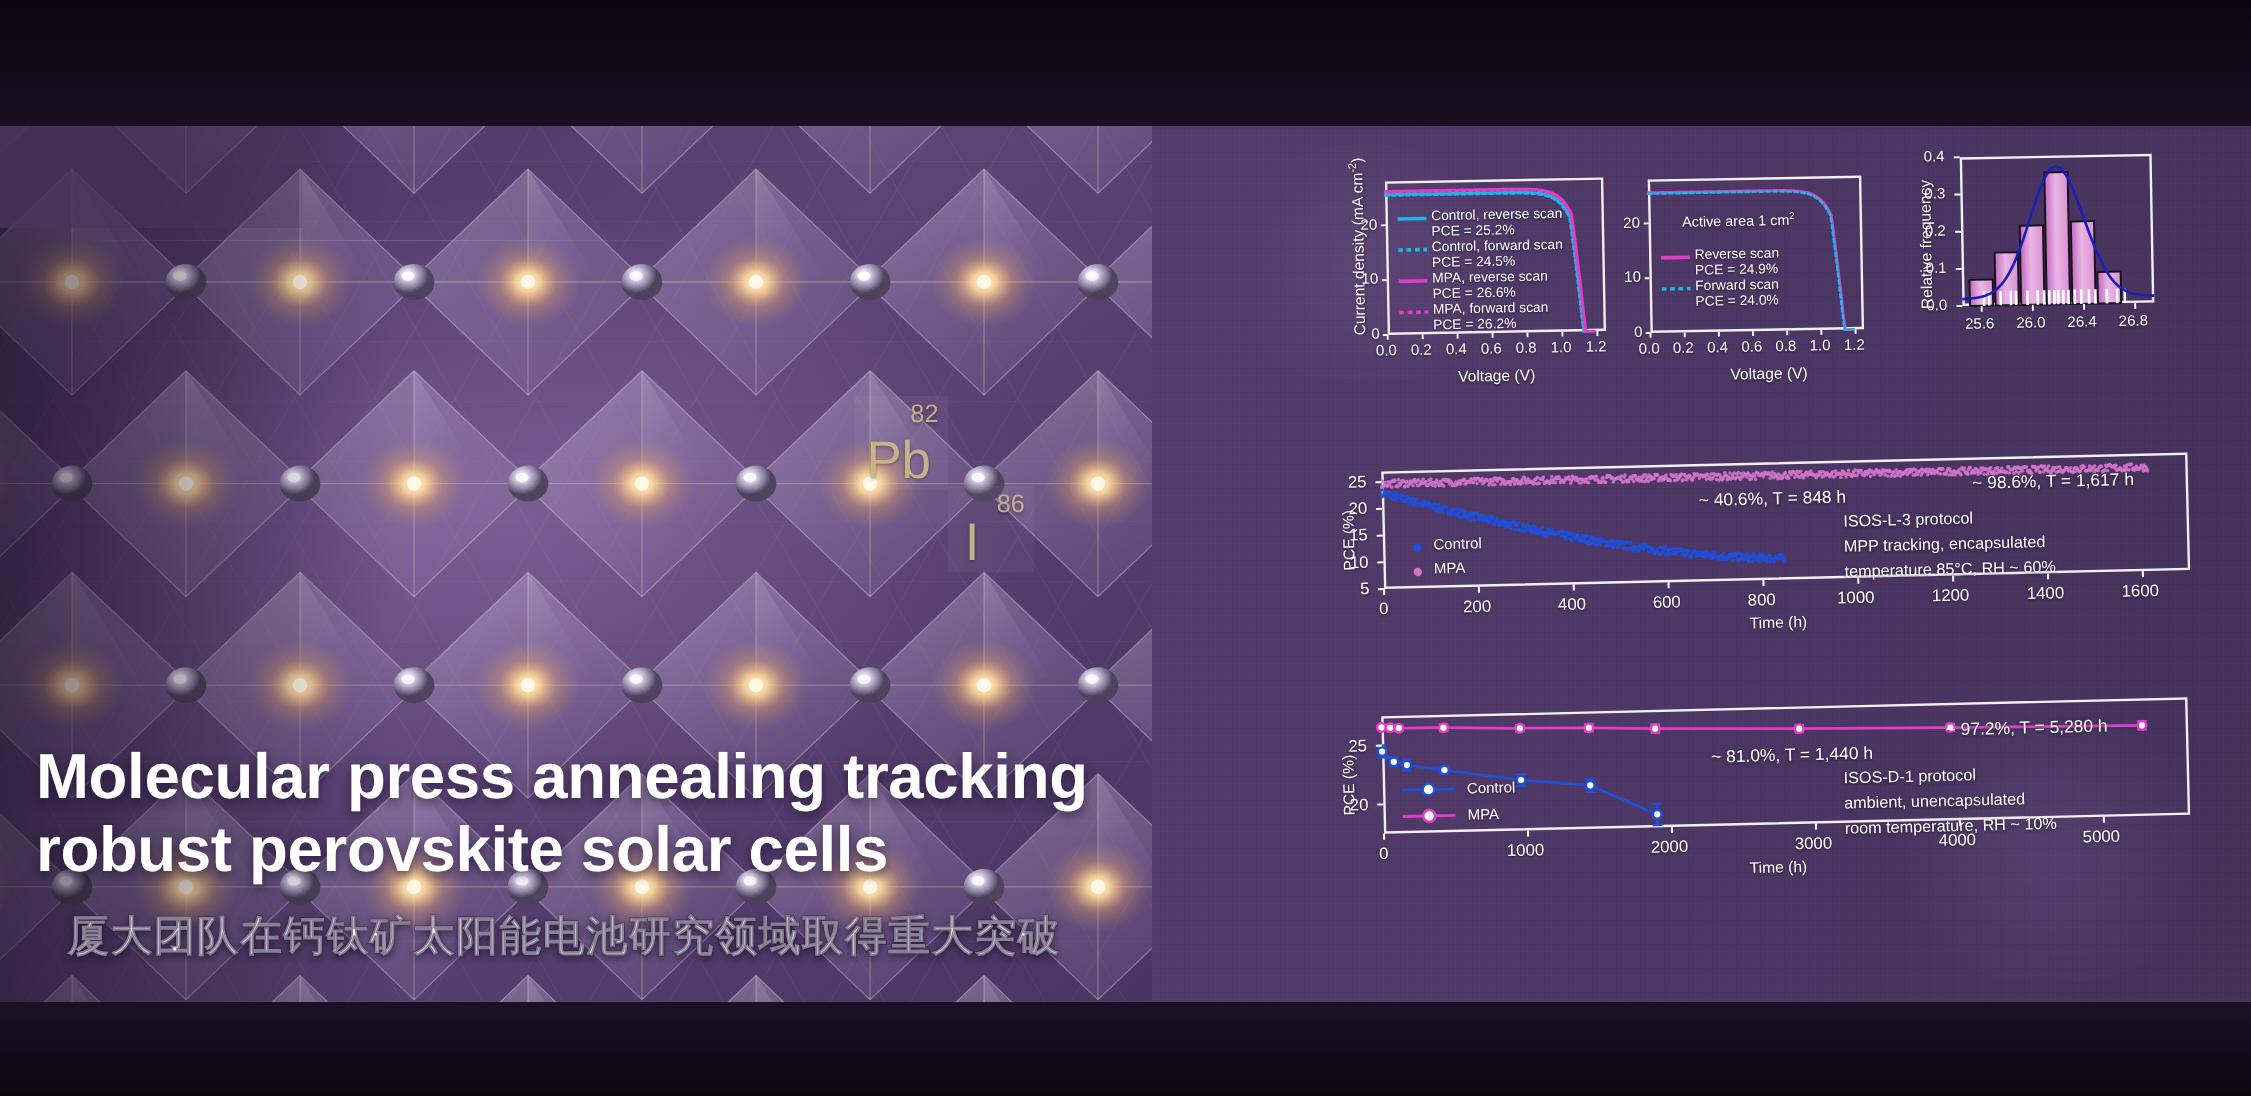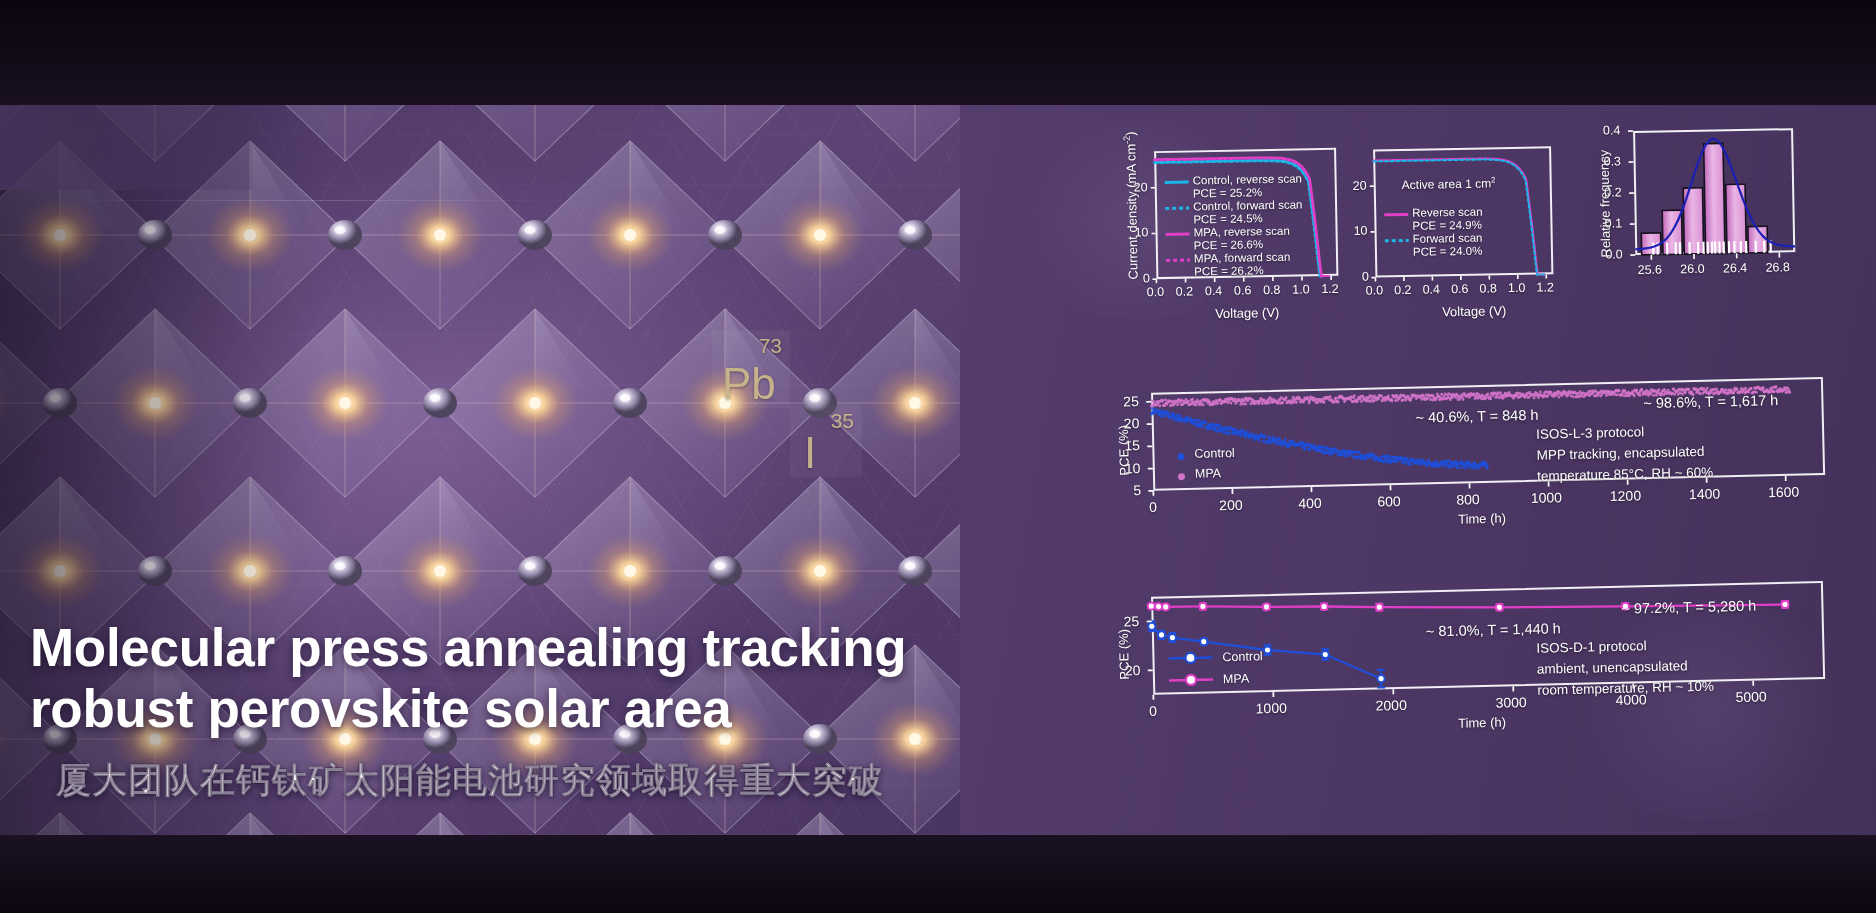--- a/index.html
+++ b/index.html
@@ -514,39 +514,39 @@
           <ellipse cx="625" cy="629" rx="5.5" ry="4" fill="rgba(255,255,255,.75)"></ellipse>
           <ellipse cx="820" cy="634" rx="17" ry="15" fill="url(#sphere)"></ellipse>
           <ellipse cx="815" cy="629" rx="5.5" ry="4" fill="rgba(255,255,255,.75)"></ellipse>
           <ellipse cx="1010" cy="634" rx="17" ry="15" fill="url(#sphere)"></ellipse>
           <ellipse cx="1005" cy="629" rx="5.5" ry="4" fill="rgba(255,255,255,.75)"></ellipse>
         </g>
     </svg>
   </div>
 
   <div class="elem" style="left:712px; top:330px; width:78px; height:78px;">
-    <span class="num">73</span>
+    <span class="num">82</span>
     <span class="sym">Pb</span>
   </div>
   <div class="elem i-tile" style="left:790px; top:405px; width:72px; height:72px;">
-    <span class="num">35</span>
+    <span class="num">86</span>
     <span class="sym">I</span>
   </div>
 
   <div class="vignette-left"></div>
   <div class="glow-blob" style="left:1010px; top:120px; width:260px; height:200px;"></div>
   <div class="glow-blob" style="left:1560px; top:600px; width:300px; height:220px;"></div>
   <div class="streak" style="left:60px; top:200px; width:520px;"></div>
   <div class="streak" style="left:940px; top:96px; width:700px; opacity:.5;"></div>
 
   <div class="science-plate"></div>
 
   <div class="headline">
     <div>Molecular press annealing tracking</div>
-    <div>robust perovskite solar area</div>
+    <div>robust perovskite solar cells</div>
   </div>
   <div class="subtitle">厦大团队在钙钛矿太阳能电池研究领域取得重大突破</div>
 
   <div class="chart-panel tiltA" style="left:1108px; top:148px; width:260px; height:190px;">
     <div class="plotbox" style="left:46px; top:4px; width:182px; height:128px;"></div>
     <svg width="260" height="190" style="position:absolute;left:0;top:0;">
       <g id="jv1-curves">
           <path d="M46.00,14.97L47.43,14.97L48.85,14.97L50.28,14.97L51.70,14.97L53.13,14.97L54.55,14.97L55.98,14.97L57.41,14.97L58.83,14.97L60.26,14.97L61.68,14.97L63.11,14.97L64.53,14.97L65.96,14.97L67.39,14.97L68.81,14.97L70.24,14.97L71.66,14.97L73.09,14.97L74.51,14.97L75.94,14.97L77.36,14.97L78.79,14.97L80.22,14.97L81.64,14.97L83.07,14.97L84.49,14.97L85.92,14.97L87.34,14.97L88.77,14.97L90.20,14.97L91.62,14.97L93.05,14.97L94.47,14.97L95.90,14.97L97.32,14.97L98.75,14.97L100.18,14.97L101.60,14.97L103.03,14.97L104.45,14.97L105.88,14.97L107.30,14.97L108.73,14.97L110.16,14.97L111.58,14.97L113.01,14.97L114.43,14.97L115.86,14.97L117.28,14.97L118.71,14.97L120.13,14.97L121.56,14.97L122.99,14.97L124.41,14.97L125.84,14.97L127.26,14.97L128.69,14.97L130.11,14.97L131.54,14.97L132.97,14.97L134.39,14.97L135.82,14.98L137.24,14.98L138.67,14.98L140.09,14.98L141.52,14.98L142.95,14.98L144.37,14.99L145.80,14.99L147.22,15.00L148.65,15.00L150.07,15.01L151.50,15.02L152.93,15.03L154.35,15.05L155.78,15.07L157.20,15.09L158.63,15.12L160.05,15.15L161.48,15.19L162.90,15.24L164.33,15.29L165.76,15.36L167.18,15.44L168.61,15.54L170.03,15.65L171.46,15.79L172.88,15.95L174.31,16.14L175.74,16.37L177.16,16.64L178.59,16.95L180.01,17.32L181.44,17.76L182.86,18.27L184.29,18.86L185.72,19.55L187.14,20.36L188.57,21.30L189.99,22.39L191.42,23.66L192.84,25.13L194.27,26.83L195.69,28.79L197.12,31.05L198.55,33.66L199.97,36.66L201.40,48.88L202.82,61.61L204.25,74.92L205.67,88.88L207.10,103.59L208.53,119.14L209.95,132.00L211.38,132.00L212.80,132.00L214.23,132.00L215.65,132.00L217.08,132.00L217.08,132.00" fill="none" stroke="#1ab6e8" stroke-width="2.1" stroke-linecap="round"></path>
           <path d="M46.00,15.89L47.42,15.89L48.84,15.89L50.26,15.89L51.68,15.89L53.10,15.89L54.52,15.89L55.94,15.89L57.36,15.89L58.78,15.89L60.20,15.89L61.62,15.89L63.04,15.89L64.45,15.89L65.87,15.89L67.29,15.89L68.71,15.89L70.13,15.89L71.55,15.89L72.97,15.89L74.39,15.89L75.81,15.89L77.23,15.89L78.65,15.89L80.07,15.89L81.49,15.89L82.91,15.89L84.33,15.89L85.75,15.89L87.17,15.89L88.59,15.89L90.01,15.89L91.43,15.89L92.85,15.89L94.27,15.89L95.69,15.89L97.11,15.89L98.53,15.89L99.94,15.89L101.36,15.89L102.78,15.89L104.20,15.89L105.62,15.89L107.04,15.89L108.46,15.89L109.88,15.89L111.30,15.89L112.72,15.89L114.14,15.89L115.56,15.89L116.98,15.89L118.40,15.89L119.82,15.89L121.24,15.89L122.66,15.89L124.08,15.89L125.50,15.89L126.92,15.89L128.34,15.89L129.76,15.89L131.18,15.89L132.60,15.89L134.02,15.89L135.43,15.89L136.85,15.89L138.27,15.89L139.69,15.89L141.11,15.90L142.53,15.90L143.95,15.90L145.37,15.91L146.79,15.91L148.21,15.92L149.63,15.93L151.05,15.94L152.47,15.95L153.89,15.96L155.31,15.98L156.73,16.00L158.15,16.03L159.57,16.06L160.99,16.10L162.41,16.15L163.83,16.20L165.25,16.27L166.67,16.35L168.09,16.45L169.51,16.56L170.92,16.70L172.34,16.86L173.76,17.05L175.18,17.27L176.60,17.54L178.02,17.85L179.44,18.22L180.86,18.65L182.28,19.15L183.70,19.74L185.12,20.43L186.54,21.23L187.96,22.17L189.38,23.25L190.80,24.51L192.22,25.96L193.64,27.65L195.06,29.59L196.48,31.84L197.90,34.43L199.32,37.40L200.74,49.53L202.16,62.16L203.58,75.37L205.00,89.22L206.41,103.81L207.83,119.24L209.25,132.00L210.67,132.00L212.09,132.00L213.51,132.00L214.93,132.00L216.35,132.00L216.35,132.00" fill="none" stroke="#1ab6e8" stroke-width="2.1" stroke-linecap="round" stroke-dasharray="3.2,2.6"></path>
           <path d="M46.00,12.23L47.44,12.23L48.88,12.23L50.31,12.23L51.75,12.23L53.19,12.23L54.63,12.23L56.06,12.23L57.50,12.23L58.94,12.23L60.38,12.23L61.82,12.23L63.25,12.23L64.69,12.23L66.13,12.23L67.57,12.23L69.00,12.23L70.44,12.23L71.88,12.23L73.32,12.23L74.76,12.23L76.19,12.23L77.63,12.23L79.07,12.23L80.51,12.23L81.94,12.23L83.38,12.23L84.82,12.23L86.26,12.23L87.70,12.23L89.13,12.23L90.57,12.23L92.01,12.23L93.45,12.23L94.89,12.23L96.32,12.23L97.76,12.23L99.20,12.23L100.64,12.23L102.07,12.23L103.51,12.23L104.95,12.23L106.39,12.23L107.83,12.23L109.26,12.23L110.70,12.23L112.14,12.23L113.58,12.23L115.01,12.23L116.45,12.23L117.89,12.23L119.33,12.23L120.77,12.23L122.20,12.23L123.64,12.23L125.08,12.23L126.52,12.23L127.95,12.23L129.39,12.23L130.83,12.23L132.27,12.23L133.71,12.23L135.14,12.23L136.58,12.23L138.02,12.23L139.46,12.24L140.89,12.24L142.33,12.24L143.77,12.24L145.21,12.25L146.65,12.25L148.08,12.26L149.52,12.26L150.96,12.27L152.40,12.28L153.84,12.29L155.27,12.31L156.71,12.33L158.15,12.35L159.59,12.38L161.02,12.41L162.46,12.45L163.90,12.50L165.34,12.56L166.78,12.63L168.21,12.71L169.65,12.81L171.09,12.93L172.53,13.07L173.96,13.23L175.40,13.43L176.84,13.66L178.28,13.93L179.72,14.26L181.15,14.64L182.59,15.08L184.03,15.60L185.47,16.21L186.90,16.92L188.34,17.74L189.78,18.71L191.22,19.82L192.66,21.12L194.09,22.62L195.53,24.36L196.97,26.37L198.41,28.69L199.84,31.35L201.28,34.42L202.72,46.93L204.16,59.96L205.60,73.58L207.03,87.87L208.47,102.93L209.91,118.84L211.35,132.00L212.78,132.00L214.22,132.00L215.66,132.00L217.10,132.00L218.54,132.00L218.54,132.00" fill="none" stroke="#e13ec8" stroke-width="2.1" stroke-linecap="round"></path>

